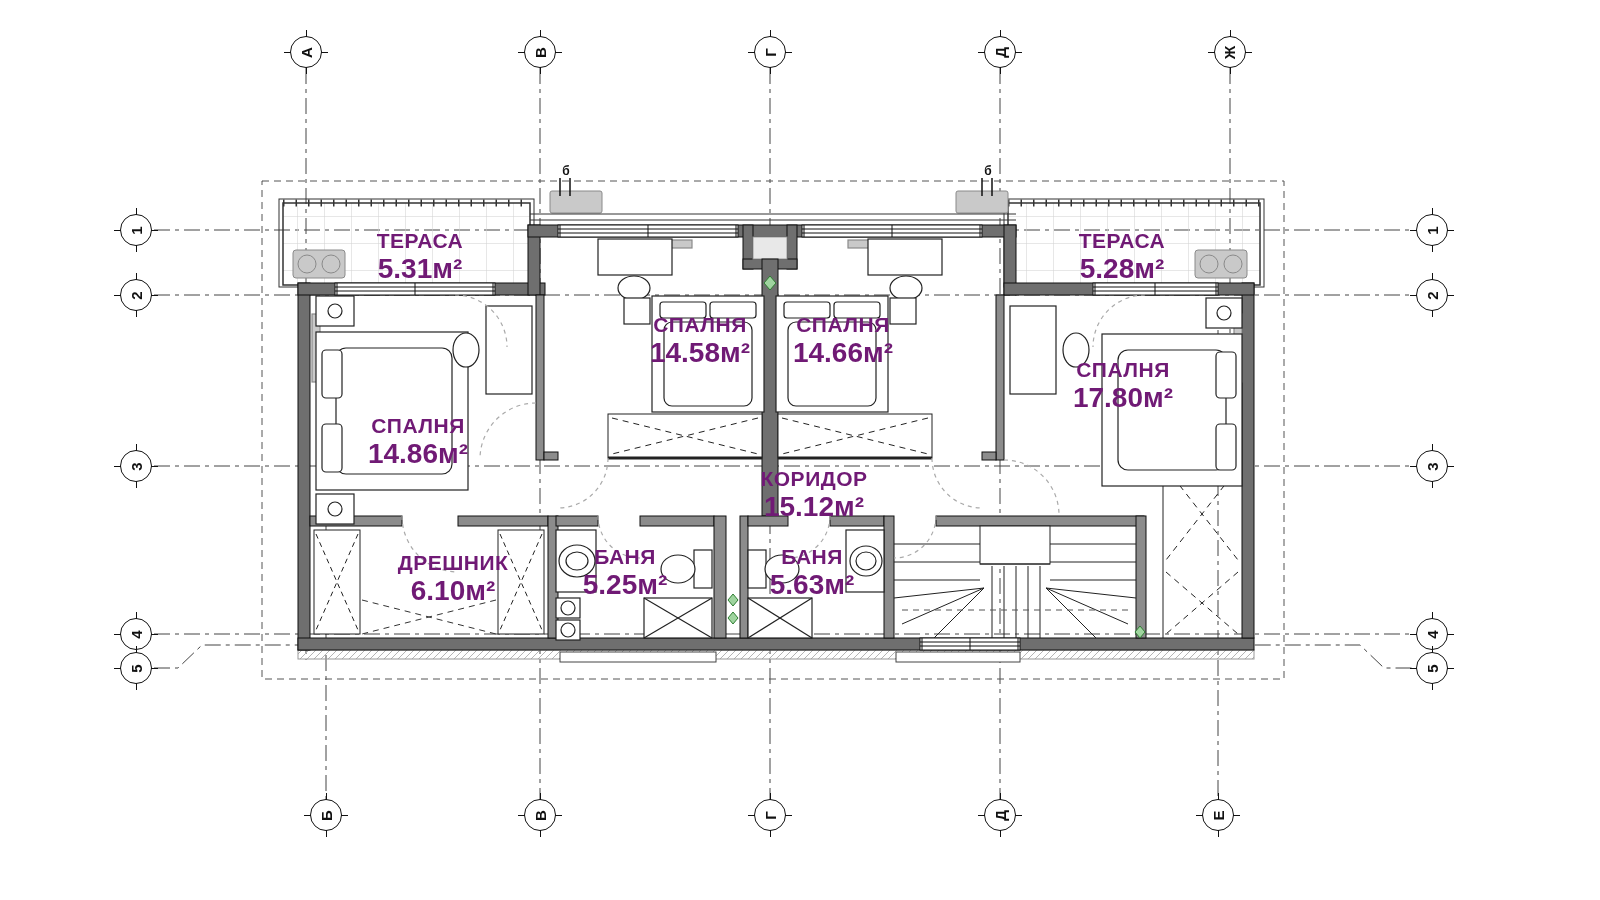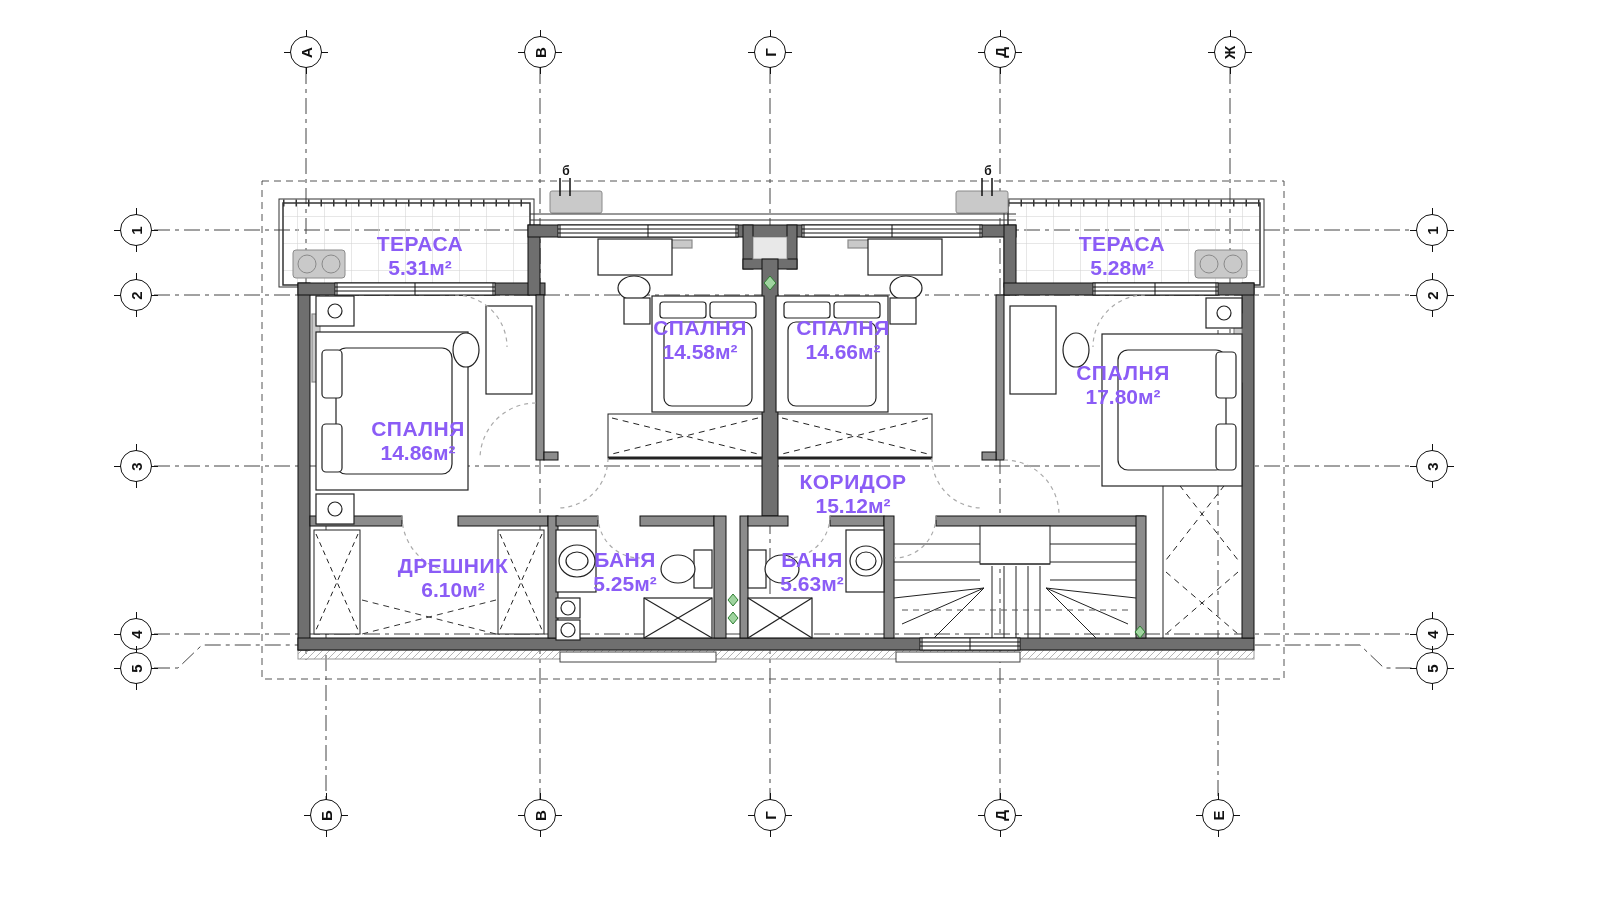--- a/index.html
+++ b/index.html
@@ -1,22 +1,22 @@
 <!DOCTYPE html>
 <html><head>
 <meta charset="utf-8">
 <style>
   html,body{margin:0;padding:0;background:#fff;}
   .plan{position:relative;width:1600px;height:900px;background:#ffffff;overflow:hidden;
         font-family:"Liberation Sans",sans-serif;}
   .plan svg{position:absolute;left:0;top:0;}
   .room-label{position:absolute;transform:translate(-50%,-50%);text-align:center;
-        color:#8b5cf6;font-weight:bold;line-height:1.12;white-space:nowrap;z-index:5;}
+        color:#701a75;font-weight:bold;line-height:1.12;white-space:nowrap;z-index:5;}
   .room-label .rn{font-size:21px;letter-spacing:.5px;}
-  .room-label .ra{font-size:21px;}
+  .room-label .ra{font-size:28px;}
   .bubble{position:absolute;width:30px;height:30px;border:1.5px solid #111;border-radius:50%;
         background:#fff;transform:translate(-50%,-50%);display:flex;align-items:center;
         justify-content:center;z-index:6;}
   .bubble .bl{font-size:15px;font-weight:bold;color:#111;transform:rotate(-90deg);}
   .tick{position:absolute;background:#111;}
   .tick.n{left:50%;top:-7px;width:1px;height:7px;}
   .tick.s{left:50%;bottom:-7px;width:1px;height:7px;}
   .tick.w{left:-7px;top:50%;width:7px;height:1px;}
   .tick.e{right:-7px;top:50%;width:7px;height:1px;}
   .section-marker{position:absolute;transform:translate(-50%,-50%);font-size:12px;
@@ -301,21 +301,21 @@
         <div class="ra">14.66м²</div>
       </div>
       <div class="room-label" style="left: 418px; top: 441px;">
         <div class="rn">СПАЛНЯ</div>
         <div class="ra">14.86м²</div>
       </div>
       <div class="room-label" style="left: 1123px; top: 385px;">
         <div class="rn">СПАЛНЯ</div>
         <div class="ra">17.80м²</div>
       </div>
-      <div class="room-label" style="left: 853px; top: 494px;">
+      <div class="room-label" style="left: 814px; top: 494px;">
         <div class="rn">КОРИДОР</div>
         <div class="ra">15.12м²</div>
       </div>
       <div class="room-label" style="left: 453px; top: 578px;">
         <div class="rn">ДРЕШНИК</div>
         <div class="ra">6.10м²</div>
       </div>
       <div class="room-label" style="left: 625px; top: 572px;">
         <div class="rn">БАНЯ</div>
         <div class="ra">5.25м²</div>

